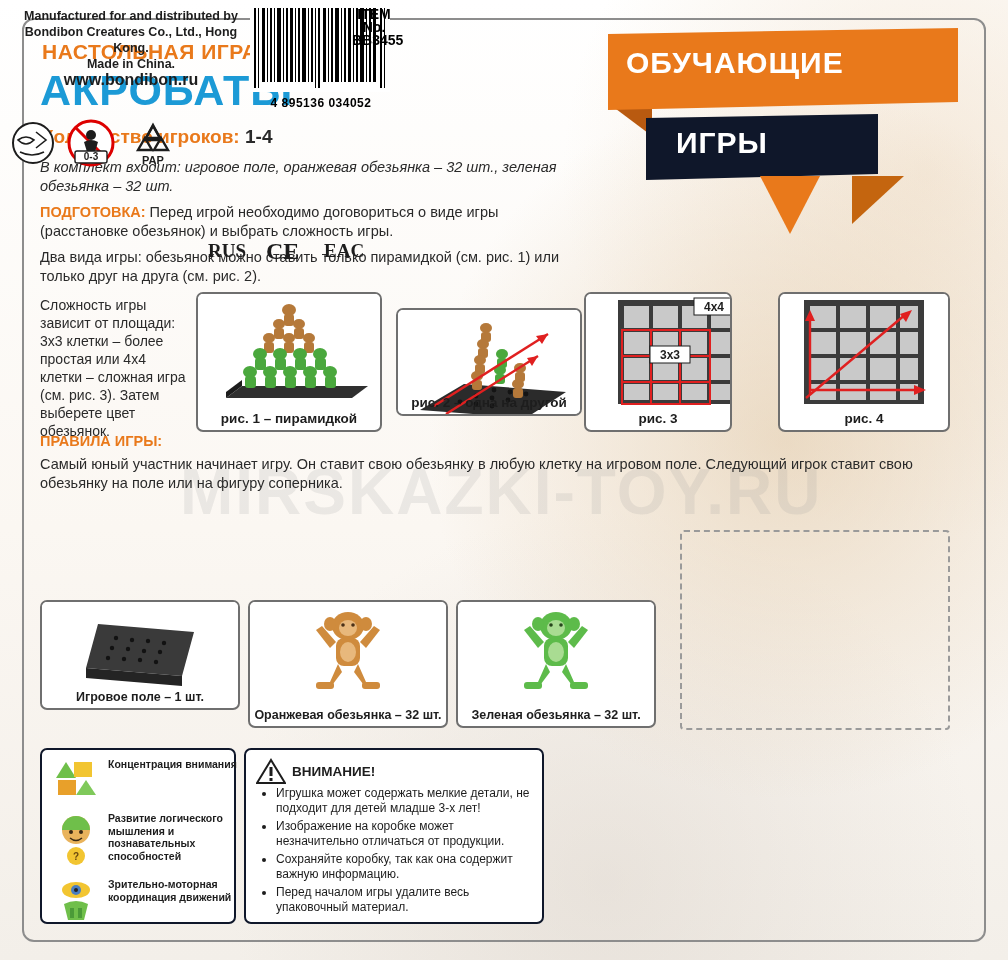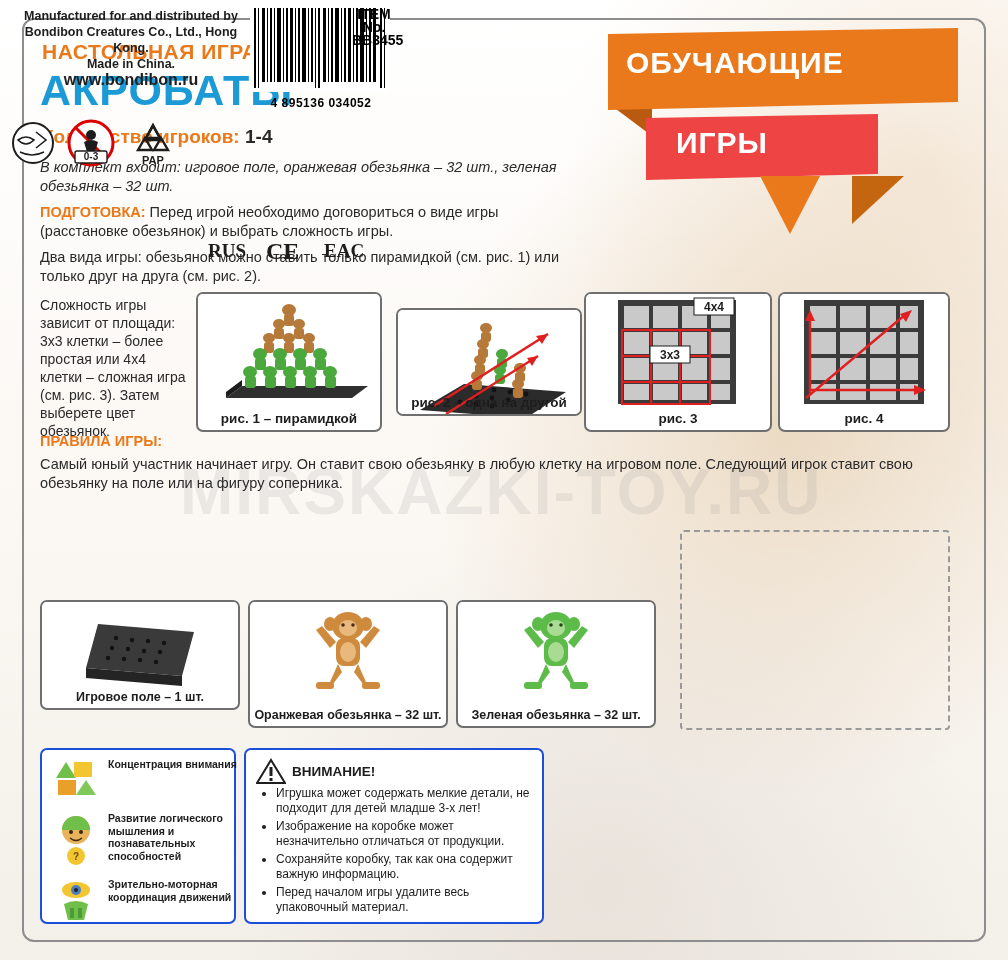--- a/index.html
+++ b/index.html
@@ -57,21 +57,21 @@
     position:absolute; left:8px; top:8px; width:350px; height:82px;
     background:#E9791B;
     clip-path: polygon(0 6px, 350px 0, 350px 74px, 0 82px);
   }
   .ban-top span {
     position:absolute; left:18px; top:18px; color:#fff; font-weight:bold;
     font-size:30px; letter-spacing:1px;
   }
   .ban-bot {
     position:absolute; left:46px; top:94px; width:232px; height:66px;
-    background:#ef4444;
+    background:#0f172a;
     clip-path: polygon(0 4px, 232px 0, 232px 60px, 0 66px);
   }
   .ban-bot span {
     position:absolute; left:30px; top:12px; color:#fff; font-weight:bold;
     font-size:30px; letter-spacing:1px;
   }
   .ban-fold1 {
     position:absolute; left:12px; top:86px; width:40px; height:30px;
     background:#b95a10; clip-path:polygon(0 0,40px 0,40px 30px);
   }
@@ -102,21 +102,21 @@
   .fig {
     position:absolute; border:2px solid #6f6f6f; border-radius:7px;
     background:#ffffff; overflow:hidden;
   }
   .fig-cap {
     position:absolute; bottom:4px; left:0; right:0; text-align:center;
     font-size:13.5px; color:#1d1d1d; font-weight:bold;
   }
   .fig1 { left:196px; top:292px; width:186px; height:140px; }
   .fig2 { left:390px; top:308px; width:186px; height:108px;margin-left:6px; }
-  .fig3 { left:584px; top:292px; width:188px; height:140px; }
+  .fig3 { left:584px; top:292px; width:148px; height:140px; }
   .fig4 { left:778px; top:292px; width:172px; height:140px; }
 
   .fig-inner { position:absolute; left:0; top:0; right:0; bottom:22px; }
 
   
   .comp {
     position:absolute; border:2px solid #6f6f6f; border-radius:7px;
     background:#ffffff; overflow:hidden;
   }
   .comp-cap {
@@ -126,21 +126,21 @@
   .comp1 { left:40px; top:600px; width:200px; height:110px; }
   .comp2 { left:248px; top:600px; width:200px; height:128px; }
   .comp3 { left:456px; top:600px; width:200px; height:128px; }
 
   .dashed-box {
     position:absolute; left:680px; top:530px; width:270px; height:200px;
     border:2px dashed #9a9a9a; border-radius:4px;
   }
 
   
-  .panel { position:absolute; border:2px solid #1d4ed8; border-radius:7px; background:#ffffff; }
+  .panel { position:absolute; border:2px solid #0f172a; border-radius:7px; background:#ffffff; }
   .p-benefits { left:40px; top:748px; width:196px; height:176px; }
   .p-warning  { left:244px; top:748px; width:300px; height:176px; }
   .p-maker    { left:552px; top:748px; width:398px; height:176px; background:transparent; border:none; }
 
   .benefit-row { position:absolute; left:8px; width:182px; font-size:10.5px; line-height:12.5px; font-weight:bold; color:#1d1d1d; }
   .benefit-txt { position:absolute; left:58px; width:130px; }
   .b1 { top:8px; } .b2 { top:62px; } .b3 { top:128px; }
 
   .warn-head {
     position:absolute; left:46px; top:14px; font-weight:bold; font-size:13.5px; color:#1d1d1d;

